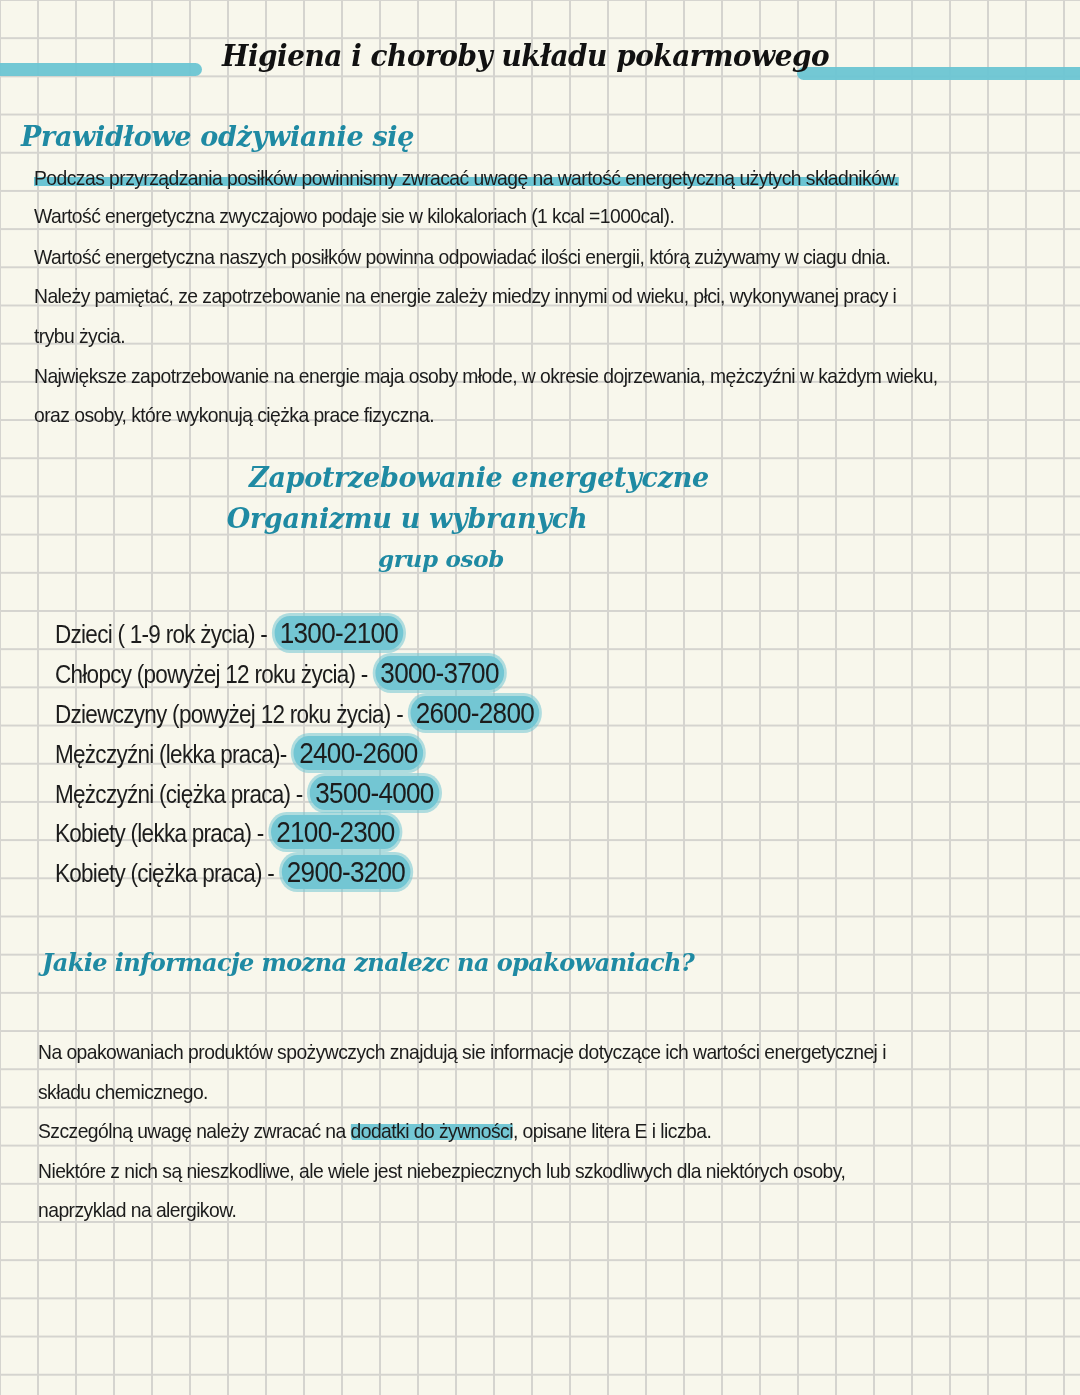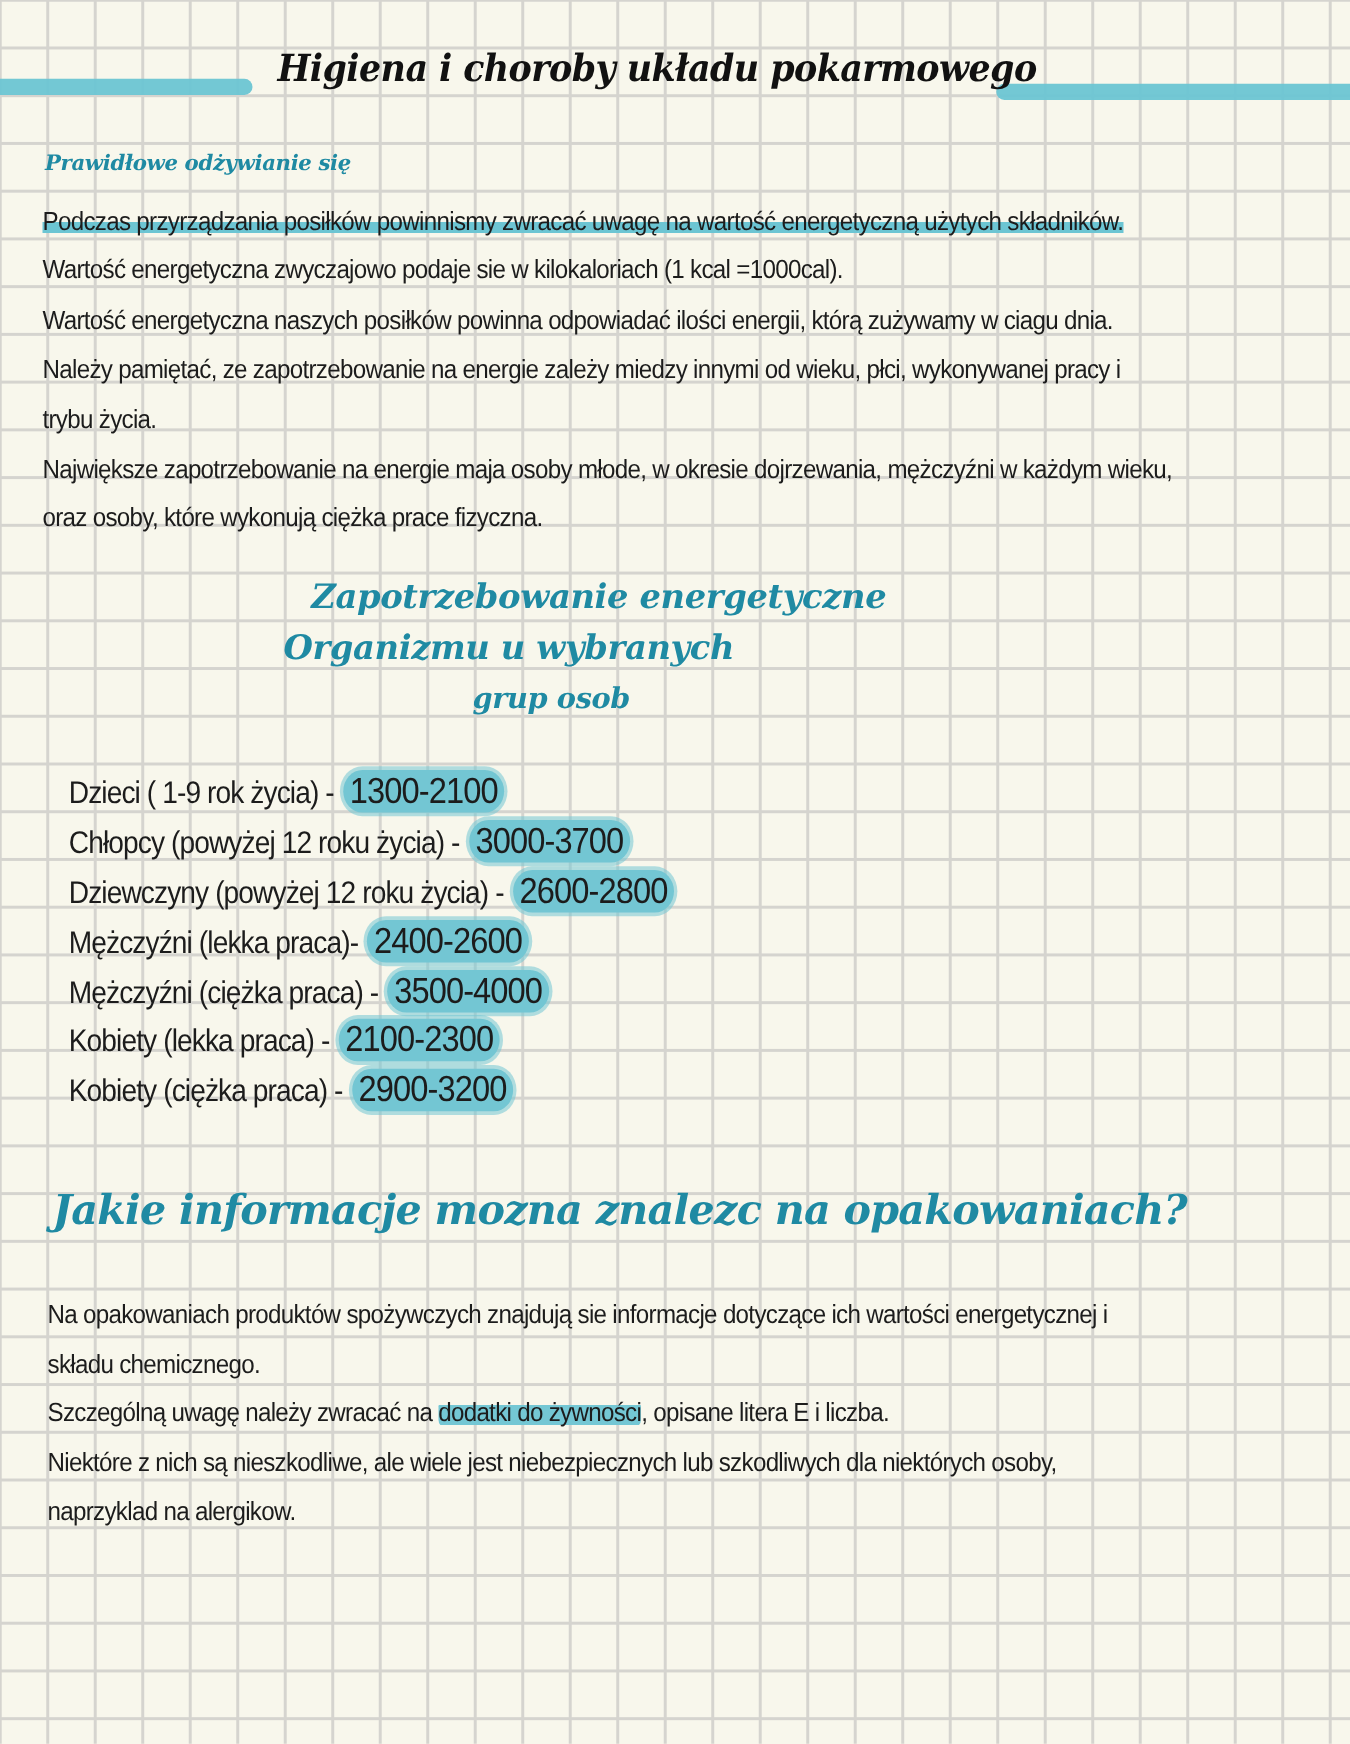--- a/index.html
+++ b/index.html
@@ -50,37 +50,37 @@
 
   .teal-heading {
     position: absolute;
     font-family: "DejaVu Serif", serif;
     font-style: italic;
     font-weight: bold;
     color: #1f8aa3;
     white-space: nowrap;
   }
   .h-nutrition {
-    left: 36px; top: 121px;
-    font-size: 17px;
+    left: 21px; top: 121px;
+    font-size: 27px;
     letter-spacing: -0.3px;
   }
   .subtitle {
     left: 0; width: 970px;
     text-align: center;
     font-size: 27px;
     letter-spacing: -0.3px;
   }
   .sub-1 { top: 462px; left: -6px; }
   .sub-2 { top: 503px; left: -78px; }
   .sub-3 { top: 545px; left: -44px; font-size: 23px; }
 
   .h-packaging {
     left: 42px; top: 948px;
-    font-size: 33px;
+    font-size: 24px;
     letter-spacing: -0.6px;
   }
 
   .body-line {
     position: absolute;
     left: 34px;
     font-family: "Liberation Sans Narrow", "Liberation Sans", sans-serif;
     font-size: 21px;
     letter-spacing: -0.6px;
     white-space: nowrap;

